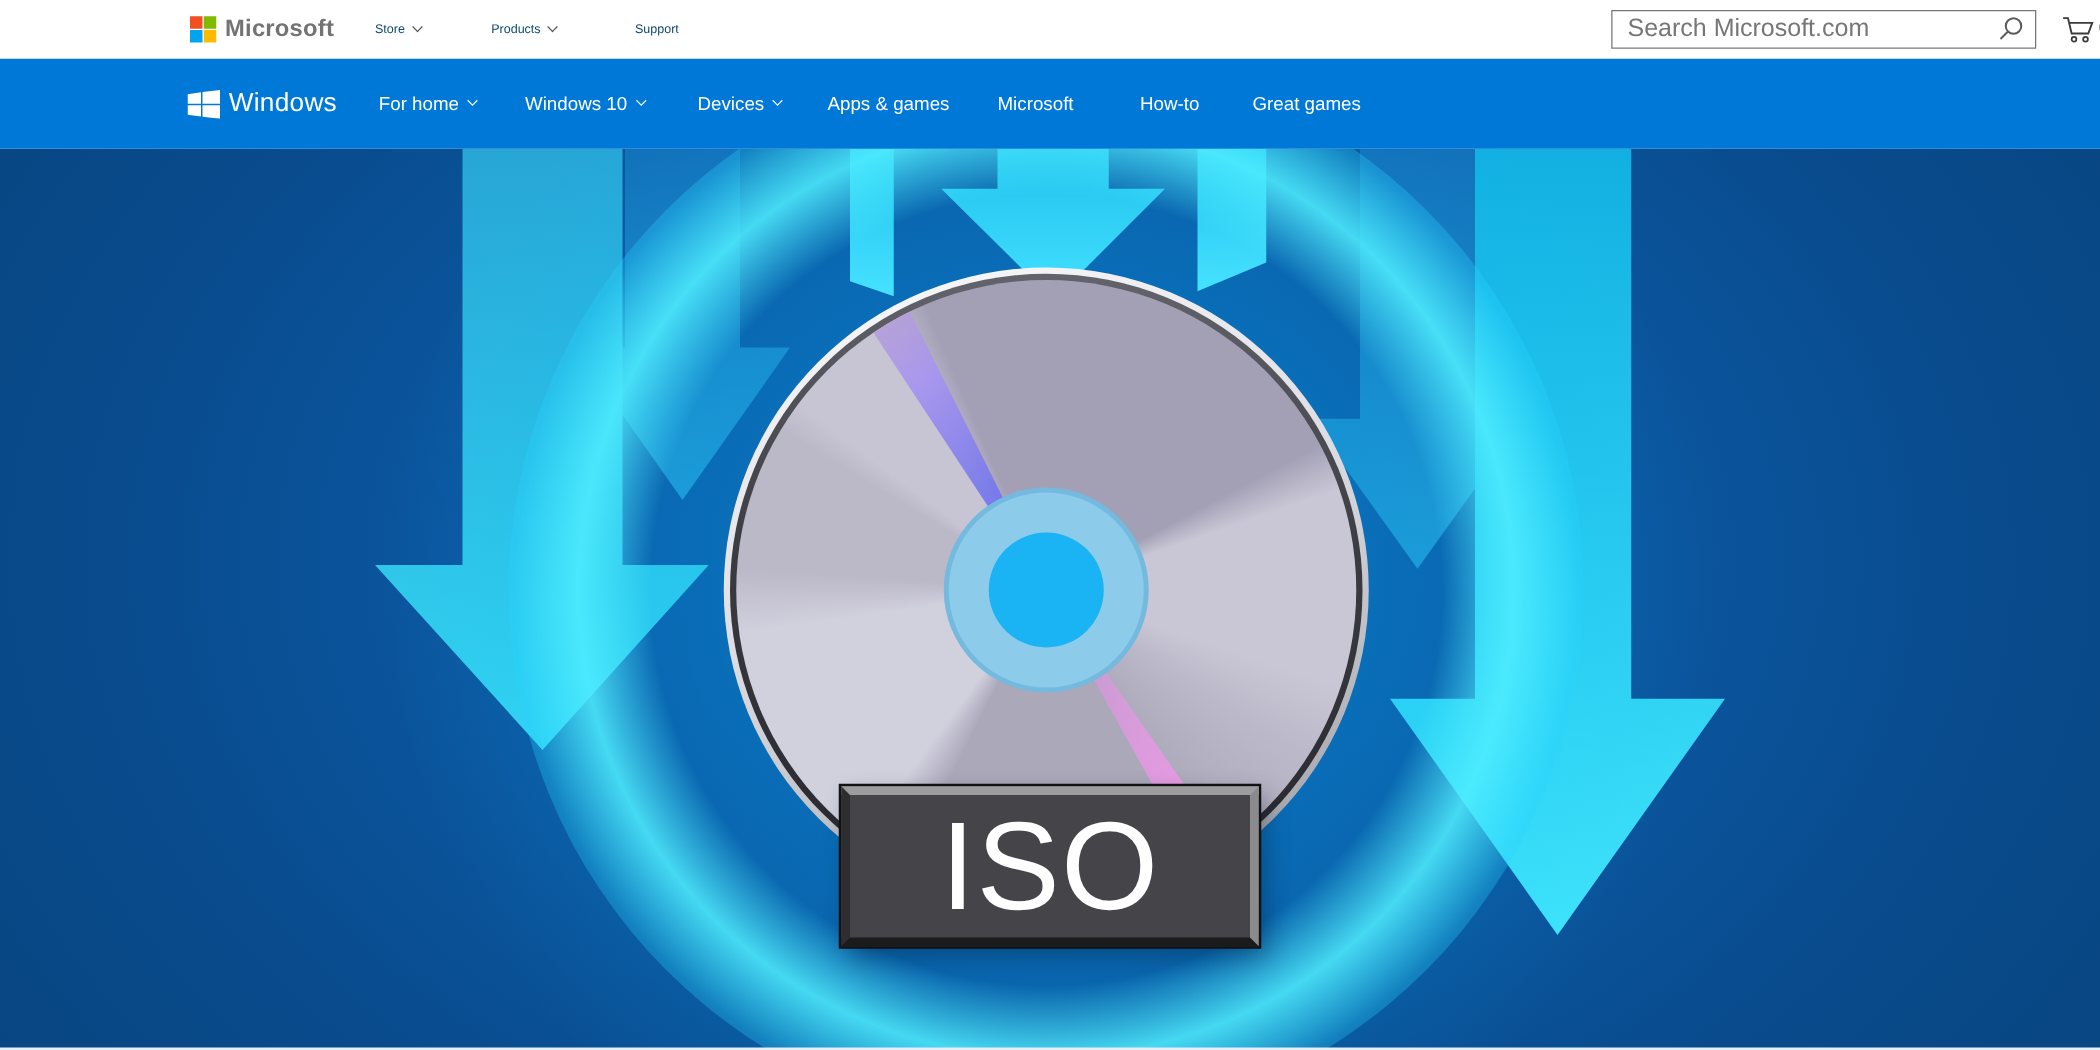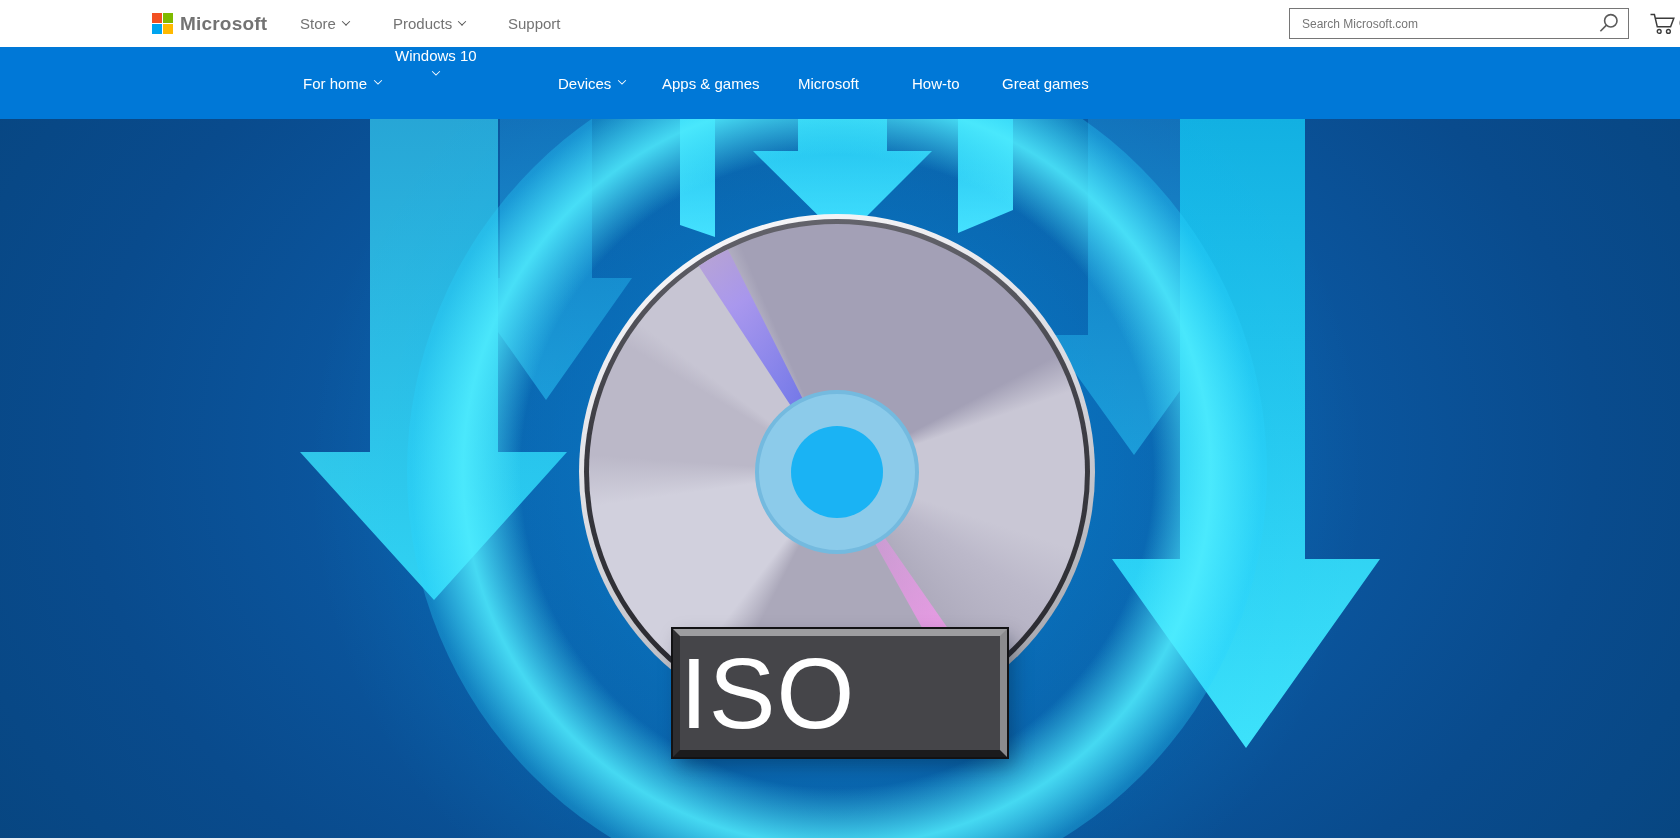--- a/index.html
+++ b/index.html
@@ -12,26 +12,26 @@
   
   .topbar { position:absolute; left:0; top:0; width:1680px; height:47px; background:#ffffff; z-index:30;padding-left:31px; }
   .topbar-item { position:absolute; top:0; height:47px; display:flex; align-items:center; gap:7px; cursor:pointer; }
   .ms-brand { left:152px; }
   .ms-grid { width:21px; height:21px; display:grid; grid-template-columns:10px 10px; grid-template-rows:10px 10px; gap:1px; }
   .ms-sq-red    { background:#f25022; }
   .ms-sq-green  { background:#7fba00; }
   .ms-sq-blue   { background:#00a4ef; }
   .ms-sq-yellow { background:#ffb900; }
   .ms-word { font-size:19px; font-weight:600; color:#737373; letter-spacing:0.2px; }
-  .top-menu-item { font-size:15px; color:#737373; }
+  .top-menu-item { font-size:10px; color:#0c4a6e; }
   .chev { display:inline-block; width:6px; height:6px; border-right:1.4px solid #555; border-bottom:1.4px solid #555; transform:rotate(45deg) translate(-1px,-1px); margin-top:-2px; }
   .chev-white { border-color:rgba(255,255,255,0.95); }
 
   .search-box { position:absolute; left:1289px; top:8px; width:340px; height:31px; border:1px solid #767676; background:#fff; }
-  .search-input { position:absolute; inset:0; border:0; outline:none; padding:0 42px 0 12px; font-size:12px; color:#15803d; font-family:"Liberation Sans", sans-serif; background:transparent; }
+  .search-input { position:absolute; inset:0; border:0; outline:none; padding:0 42px 0 12px; font-size:20px; color:#15803d; font-family:"Liberation Sans", sans-serif; background:transparent; }
   .search-input::placeholder { color:#767676; opacity:1; }
   .search-btn { position:absolute; right:6px; top:3px; width:26px; height:24px; border:0; background:transparent; cursor:pointer; }
   .cart { position:absolute; left:1650px; top:11px; display:flex; align-items:flex-start; gap:3px; cursor:pointer; }
   .cart-count { font-size:15px; color:#2b2b2b; margin-top:3px; }
 
   
   .navbar { position:absolute; left:0; top:47px; width:1680px; height:72px; background:#0078d7; z-index:30; }
   .nav-item { position:absolute; top:0; height:72px; display:flex; align-items:center; gap:8px; color:#fff; font-size:15px; cursor:pointer; }
   .win-brand { left:150px; gap:7px; }
   .win-word { font-size:21px; font-weight:400; letter-spacing:0.2px; }
@@ -74,21 +74,21 @@
     border-radius:50%; background:#8ccbea; border:4px solid #74badf; }
   .hub-center { position:absolute; left:50%; top:50%; width:92px; height:92px; margin:-46px 0 0 -46px;
     border-radius:50%; background:#1ab3f4; }
 
   
   .iso-box { position:absolute; left:673px; top:510px; width:334px; height:128px;
     background:#454549;
     border-top:7px solid #9d9da0; border-right:7px solid #8b8b8e;
     border-bottom:7px solid #1b1b1d; border-left:7px solid #2e2e31;
     box-shadow:0 0 0 2px #121214, 6px 8px 18px rgba(0,20,40,0.35);
-    display:flex; align-items:center; }
+    display:flex; align-items:center; justify-content:center; }
   .iso-text { font-size:100px; line-height:100px; color:#ffffff; font-weight:400; letter-spacing:1px; }
 
   .bottom-strip { position:absolute; left:0; bottom:0; width:1680px; height:2px; background:#e9eef4; z-index:40; }
 </style>
 </head>
 <body>
 
 <header class="topbar">
   <div class="topbar-item ms-brand">
     <span class="ms-grid">
@@ -126,26 +126,35 @@
     <svg width="26" height="25" viewBox="0 0 26 25">
       <path d="M0.5 3.5 H4.4 L7.3 15.8 H20.6 L23.8 7.3 H5.6" fill="none" stroke="#3b3b3b" stroke-width="1.5"></path>
       <circle cx="9.2" cy="20.4" r="1.9" fill="none" stroke="#3b3b3b" stroke-width="1.4"></circle>
       <circle cx="18.4" cy="20.4" r="1.9" fill="none" stroke="#3b3b3b" stroke-width="1.4"></circle>
     </svg>
     <span class="cart-count">0</span>
   </div>
 </header>
 
 <nav class="navbar">
+  <div class="nav-item win-brand">
+    <svg width="26" height="23" viewBox="0 0 26 23">
+      <path fill="#ffffff" d="M0 3.3 L10.8 1.8 V10.9 H0 Z"></path>
+      <path fill="#ffffff" d="M12 1.6 L26 0 V10.9 H12 Z"></path>
+      <path fill="#ffffff" d="M0 12.1 H10.8 V21.2 L0 19.7 Z"></path>
+      <path fill="#ffffff" d="M12 12.1 H26 V23 L12 21.4 Z"></path>
+    </svg>
+    <span class="win-word">Windows</span>
+  </div>
 
   <div class="nav-item" style="left:303px;">
     <span>For home</span>
     <span class="chev chev-white"></span>
   </div>
-  <div class="nav-item" style="left:395px;flex-direction:column;">
+  <div class="nav-item" style="left:420px;">
     <span>Windows 10</span>
     <span class="chev chev-white"></span>
   </div>
   <div class="nav-item" style="left:558px;">
     <span>Devices</span>
     <span class="chev chev-white"></span>
   </div>
   <div class="nav-item" style="left:662px;">
     <span>Apps &amp; games</span>
   </div>

